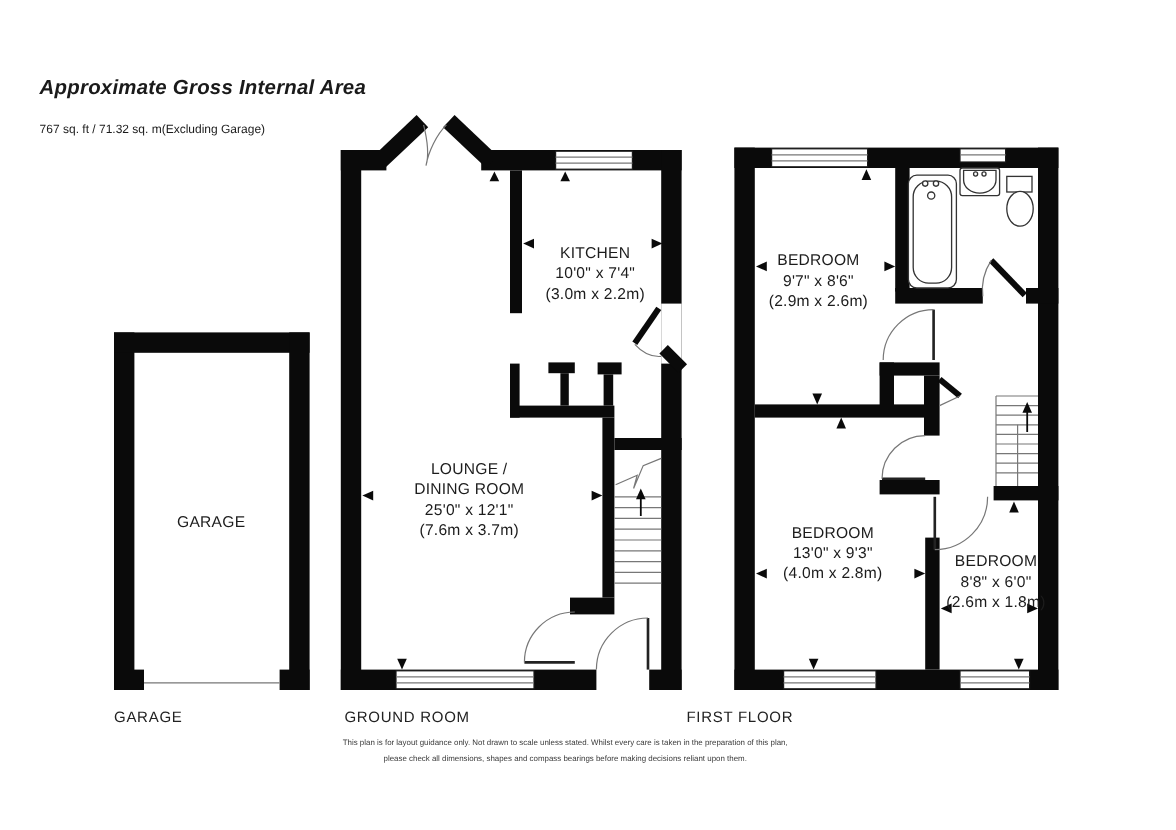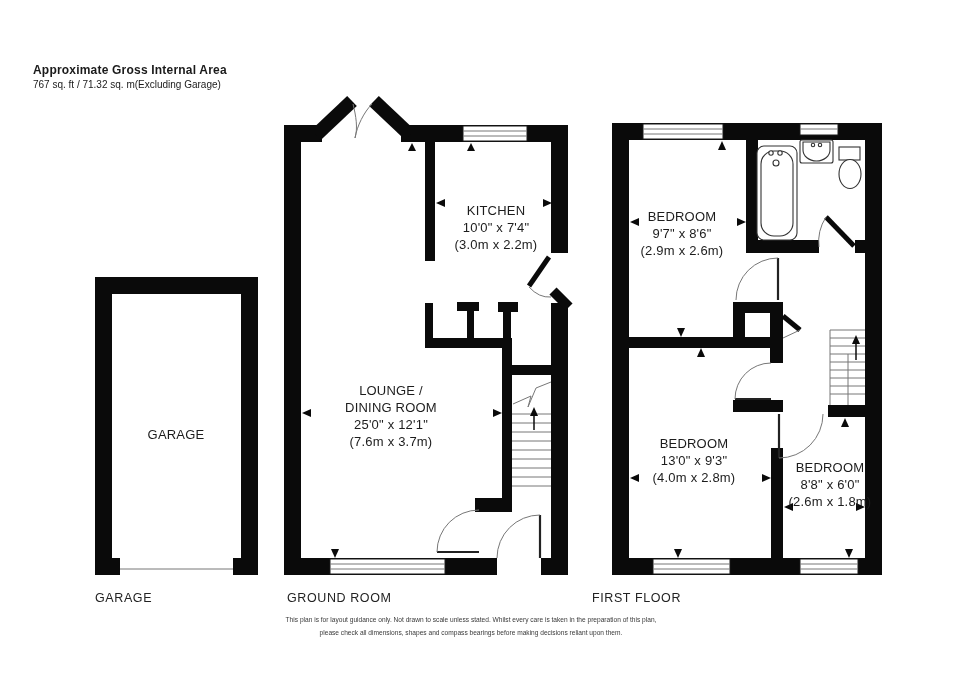--- a/index.html
+++ b/index.html
@@ -1,25 +1,25 @@
 <!DOCTYPE html>
 <html><head>
 <meta charset="utf-8">
 <style>
   html,body{margin:0;padding:0;background:#fff;}
   #canvas{position:relative;width:980px;height:692px;background:#ffffff;overflow:hidden;
           font-family:"Liberation Sans", sans-serif;}
   #plan-svg{position:absolute;left:0;top:0;}
   .hdr{position:absolute;left:33px;top:63px;color:#1a1a1a;}
-  .hdr .t{font-size:12px;font-weight:bold;letter-spacing:.2px;}
-  .hdr .s{font-size:10px;margin-top:2px;}
+  .hdr .t{font-size:17px;font-weight:bold;letter-spacing:.2px;font-style:italic;}
+  .hdr .s{font-size:10px;margin-top:20px;}
   .floor-label{position:absolute;top:591px;font-size:12.5px;letter-spacing:.6px;color:#222;}
   #fl-garage{left:95px;}
   #fl-ground{left:287px;}
-  #fl-first{left:592px;}
+  #fl-first{left:572px;}
   .disclaimer{position:absolute;left:160px;top:614px;width:622px;text-align:center;
               font-size:6.6px;line-height:1.95;color:#3a3a3a;}
   svg text{font-family:"Liberation Sans", sans-serif;font-size:13px;fill:#1c1c1c;letter-spacing:.2px;}
   .wall{fill:#0a0a0a;stroke:none;}
   .punch{fill:#ffffff;stroke:none;}
   .win{fill:#ffffff;stroke:#1a1a1a;stroke-width:1;}
   .thin{stroke:#777;stroke-width:1;fill:none;}
   .fix{stroke:#333;stroke-width:1.1;fill:#fff;}
   .leaf-thick{stroke:#0a0a0a;stroke-width:5;fill:none;}
   .leaf-thin{stroke:#222;stroke-width:2.2;fill:none;}

